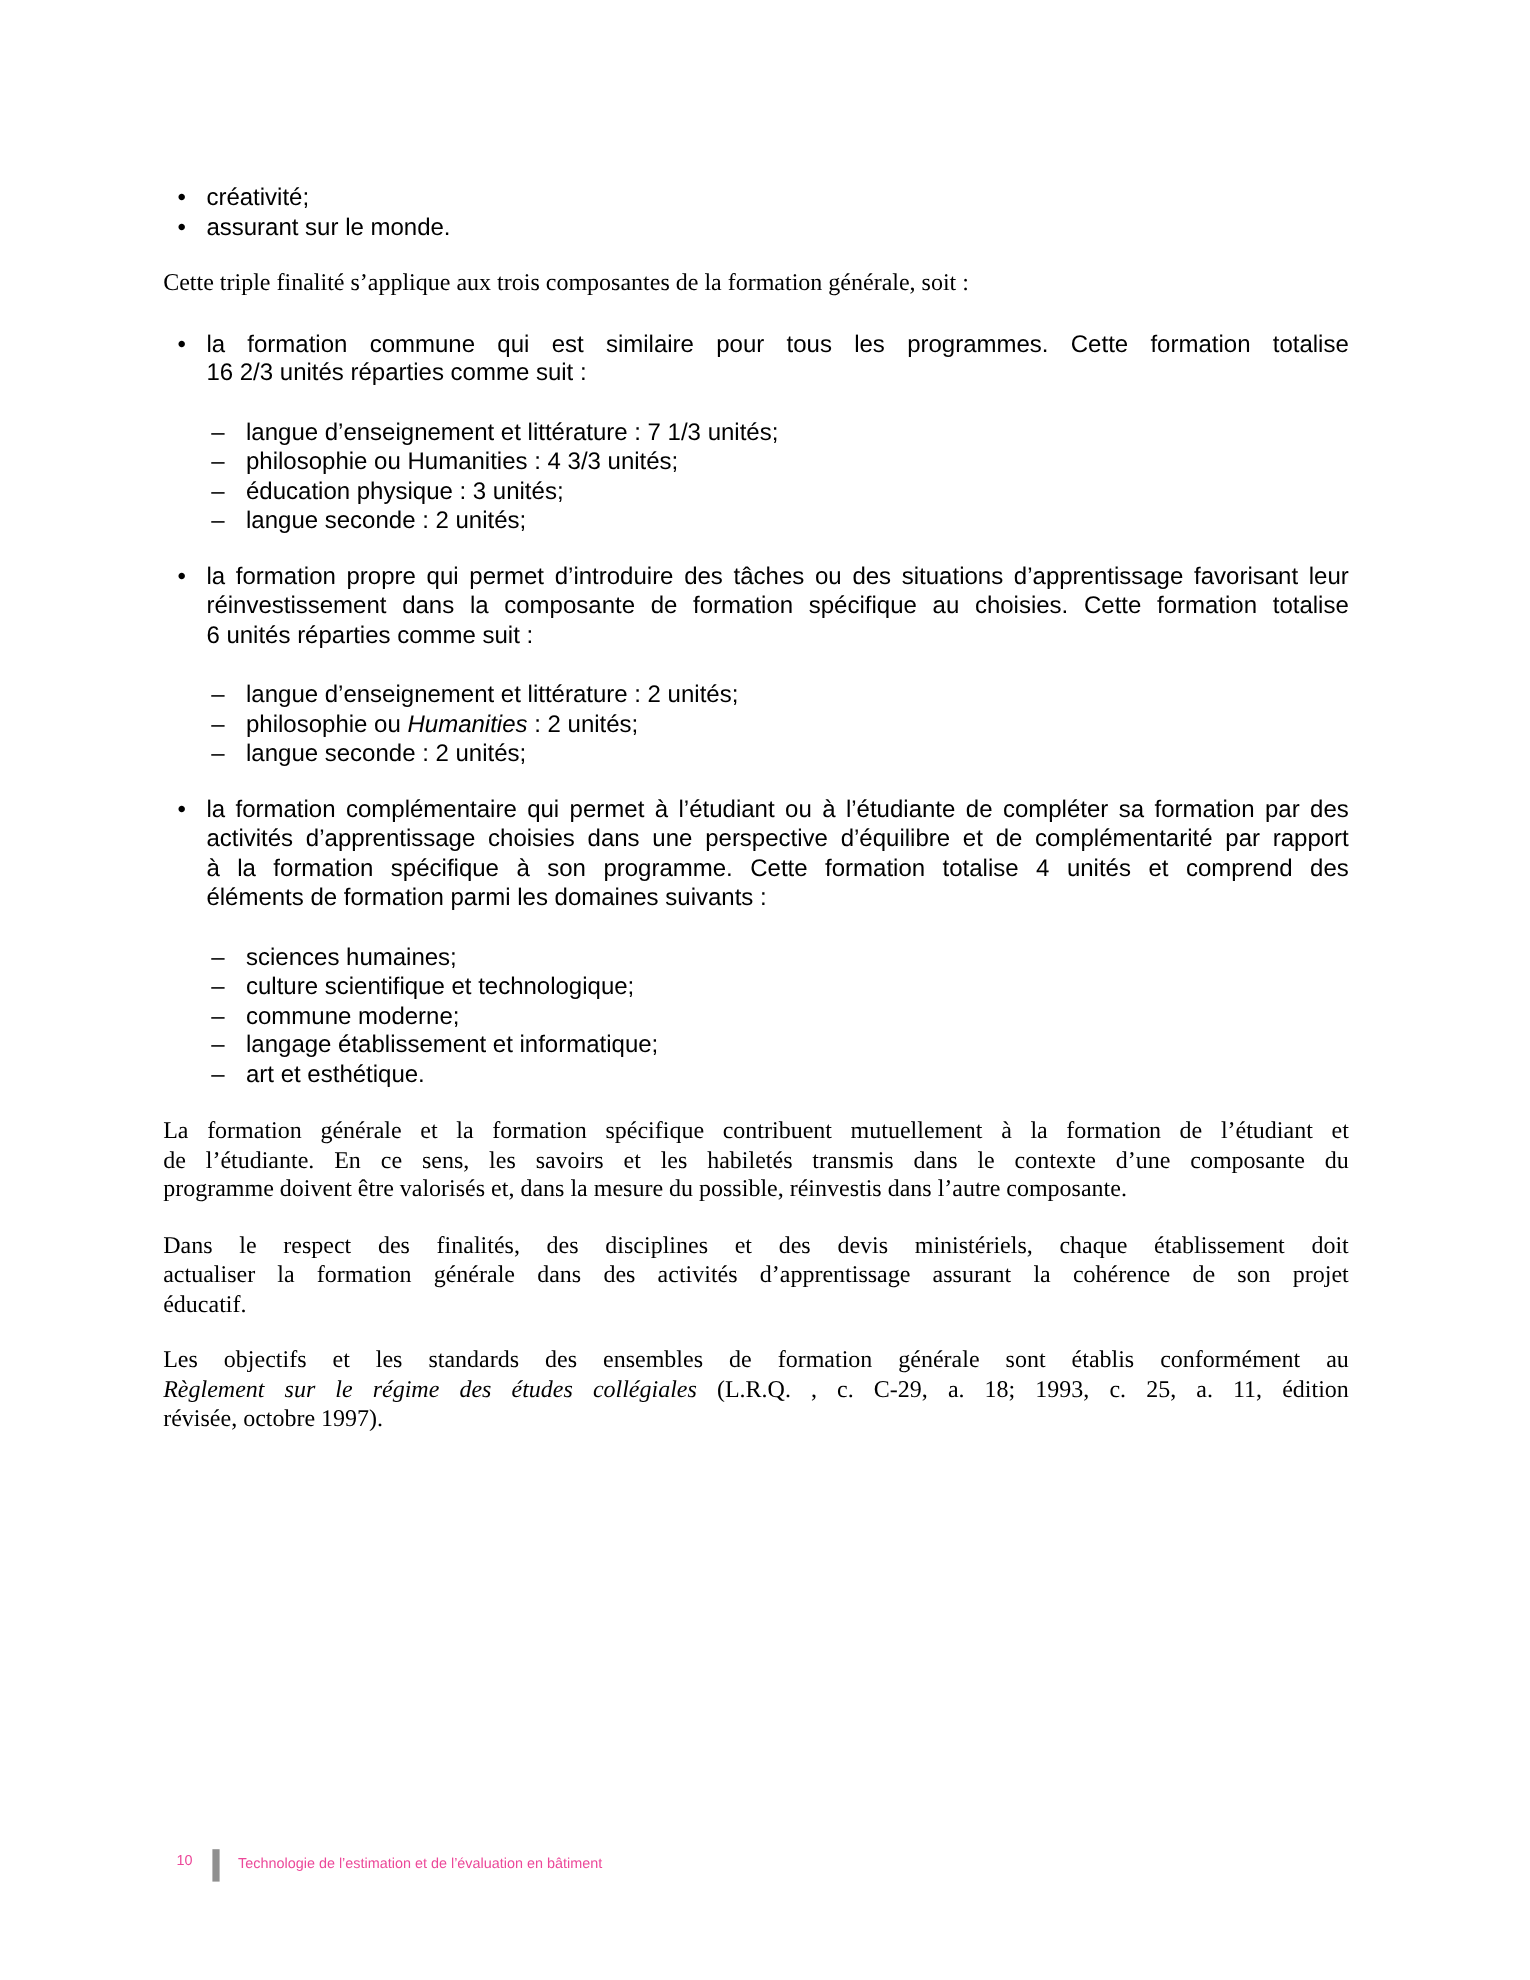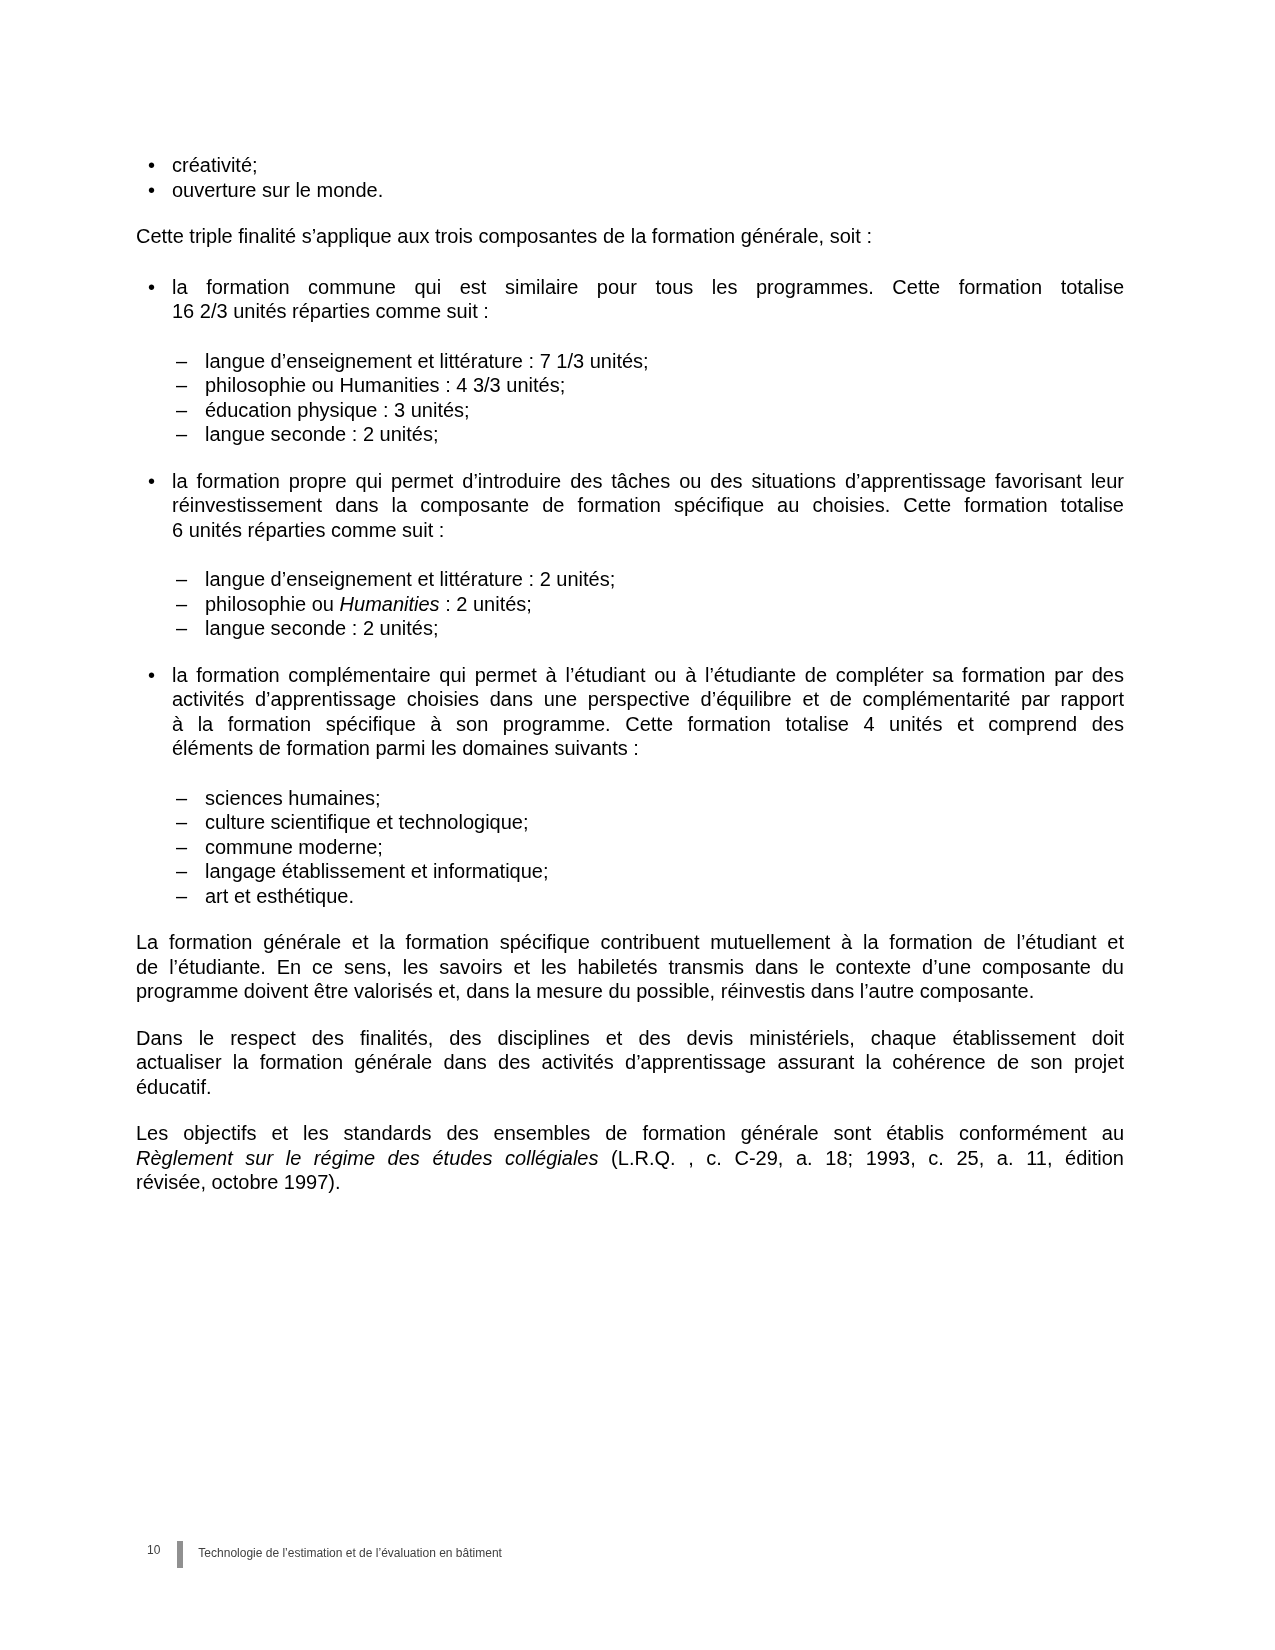--- a/index.html
+++ b/index.html
@@ -7,56 +7,56 @@
     position:relative;
     width:1275px; height:1650px;
     background:#ffffff;
     font-family:"Liberation Sans","DejaVu Sans",sans-serif;
     font-size:20px; line-height:24.5px;
     color:#000000;
     overflow:hidden;
     margin:0 auto;
   }
   .content { position:absolute; left:136px; top:153px; width:988px; text-align:justify; }
-  .content p { margin:0 0 22px 0; }
+  .content p { margin:0 0 22px 0;font-family:Liberation Serif, serif; }
   p.after-intro { margin-bottom:26px; }
   ul { list-style:none; margin:0; padding:0; }
   .intro-list { margin-bottom:22px; }
   .b-item { position:relative; padding-left:36px; }
   .mk-bullet { position:absolute; left:12px; top:0; }
   .section { margin-bottom:22px; }
   .section .lead { margin-bottom:25px; }
   .s-item { position:relative; padding-left:69px; }
   .mk-dash { position:absolute; left:40px; top:0; }
   .jline { display:block; text-align:justify; text-align-last:justify; }
   .lline { display:block; }
   em { font-style:italic; }
   .footer {
     position:absolute; left:147px; top:1541px;
     display:flex; align-items:flex-start;
-    font-size:12px; line-height:16px; color:#404040;
+    font-size:12px; line-height:16px; color:#ec4899;
   }
   .page-num { margin-top:1px; }
   .f-bar { width:6px; height:27px; margin-left:17px; margin-right:15px; }
   .f-title { margin-top:4px; white-space:nowrap; }
 </style>
 </head>
 <body>
 
 <div class="page">
   <main class="content">
 
     <ul class="intro-list">
       <li class="b-item">
         <span class="mk-bullet">•</span>
         <span>créativité;</span>
       </li>
       <li class="b-item">
         <span class="mk-bullet">•</span>
-        <span>ouverture sur le monde.</span>
+        <span>assurant sur le monde.</span>
       </li>
     </ul>
 
     <p class="after-intro">Cette triple finalité s’applique aux trois composantes de la formation générale, soit :</p>
 
     <div class="section">
       <div class="b-item lead">
         <span class="mk-bullet">•</span>
         <span class="jline">la formation commune qui est similaire pour tous les programmes. Cette formation totalise</span>
         <span class="lline">16 2/3 unités réparties comme suit :</span>

